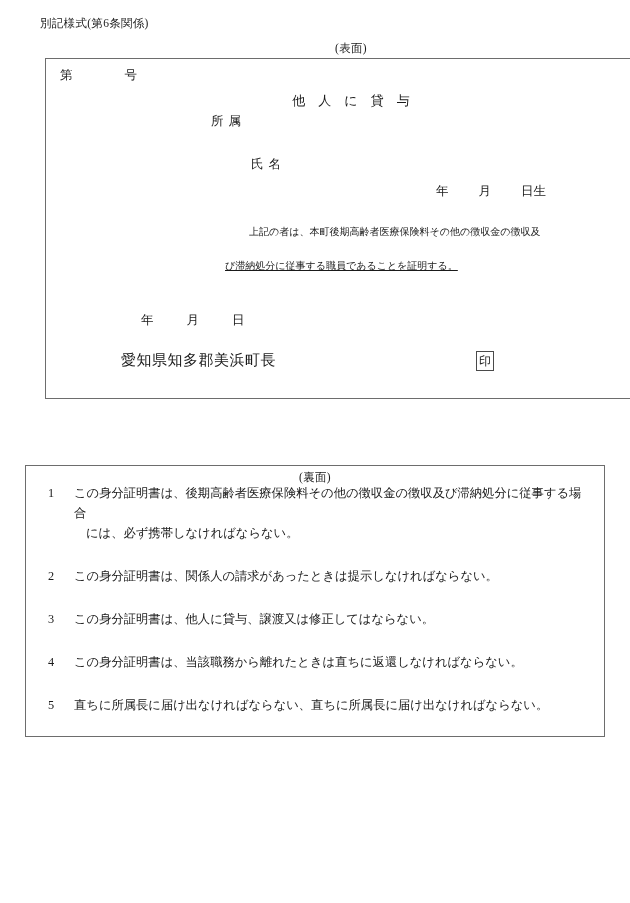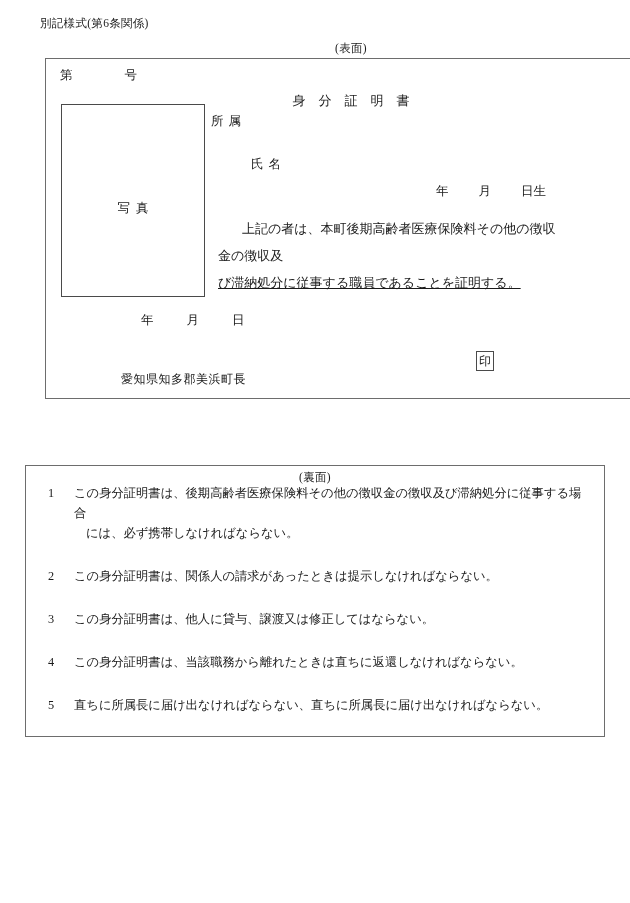--- a/index.html
+++ b/index.html
@@ -116,43 +116,43 @@
     position: absolute;
     left: 390px;
     top: 124px;
     font-size: 12.5px;
     white-space: nowrap;
   }
   .birth-field .sp { display: inline-block; width: 30px; }
 
   .body-text {
     position: absolute;
-    left: 172px;
+    left: 179px;
     top: 156px;
     width: 350px;
-    font-size: 13px;
-    line-height: 27px;
+    font-size: 10px;
+    line-height: 34px;
   }
   .body-text .ln1 { display: block; text-indent: 24px; }
   .body-text .ln2 { display: block; text-decoration: underline; }
 
   .issue-date {
     position: absolute;
     left: 95px;
     top: 253px;
     font-size: 12.5px;
     white-space: nowrap;
   }
   .issue-date .sp { display: inline-block; width: 33px; }
 
   .issuer {
     position: absolute;
     left: 75px;
-    top: 312px;
-    font-size: 12px;
+    top: 292px;
+    font-size: 15px;
     letter-spacing: 0.5px;
     white-space: nowrap;
     text-align: center;
   }
 
   .seal-box {
     position: absolute;
     left: 430px;
     top: 292px;
     width: 18px;
@@ -210,25 +210,22 @@
   <div class="form-ref">別記様式(第6条関係)</div>
 
   <div class="side-label side-label-front">(表面)</div>
 
   <div class="card-front">
 
     <div class="doc-number">
       <span>第</span><span class="sp"></span><span>号</span>
     </div>
 
-    <div class="photo-box">
-      <div class="photo-label">写真</div>
-    </div>
-
-    <div class="cert-title">身分証明書</div>
+
+    <div class="cert-title">他人に貸与</div>
 
     <div class="affiliation">所属</div>
 
     <div class="name-field">氏名</div>
 
     <div class="birth-field">
       <span>年</span><span class="sp"></span><span>月</span><span class="sp"></span><span>日生</span>
     </div>
 
     <div class="body-text">

